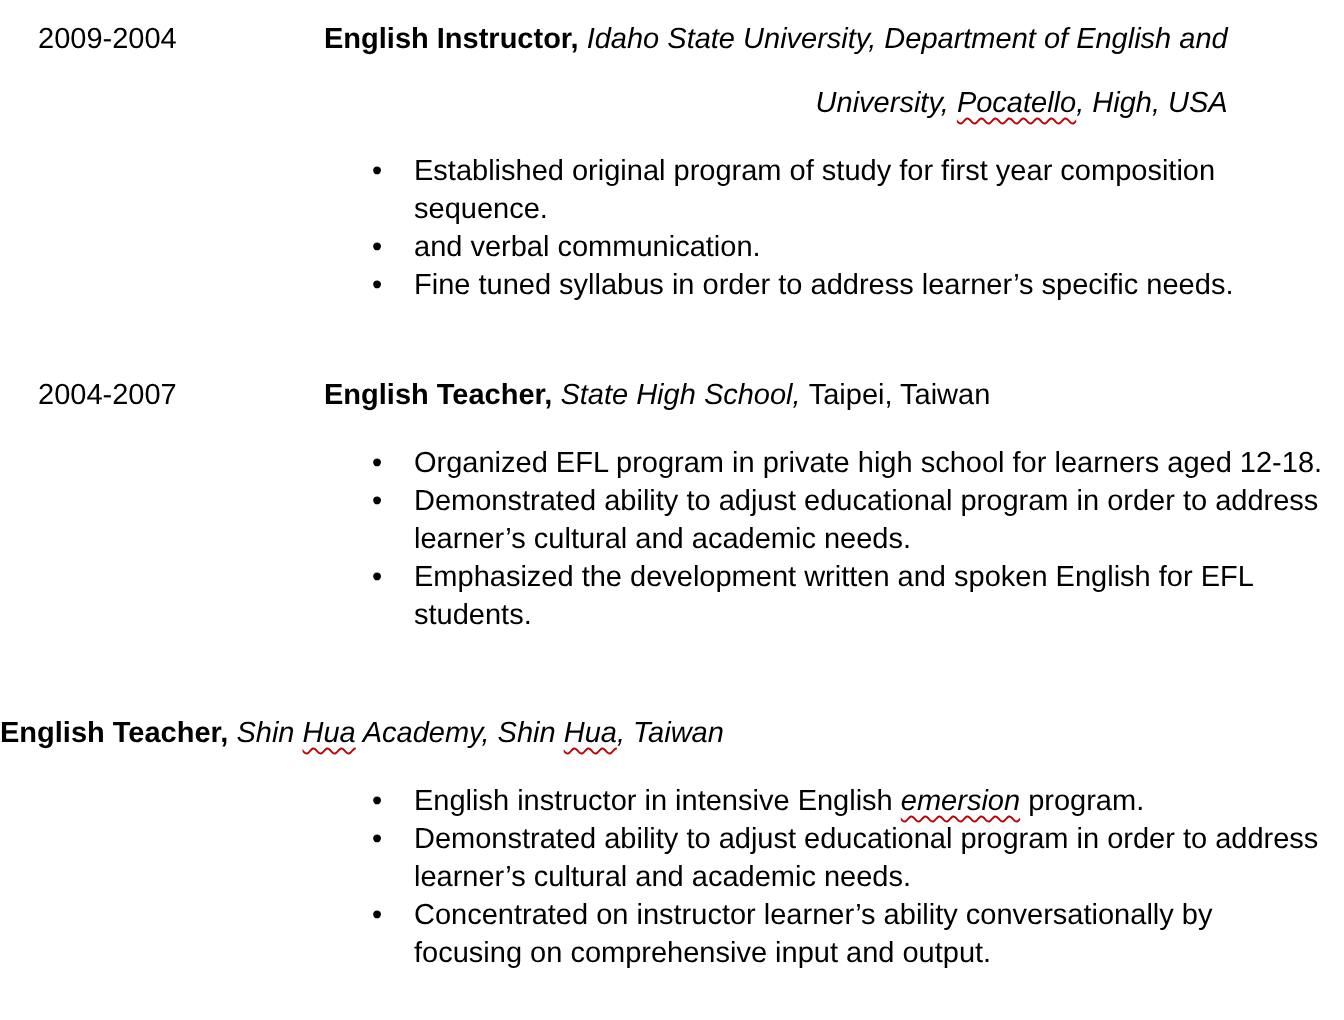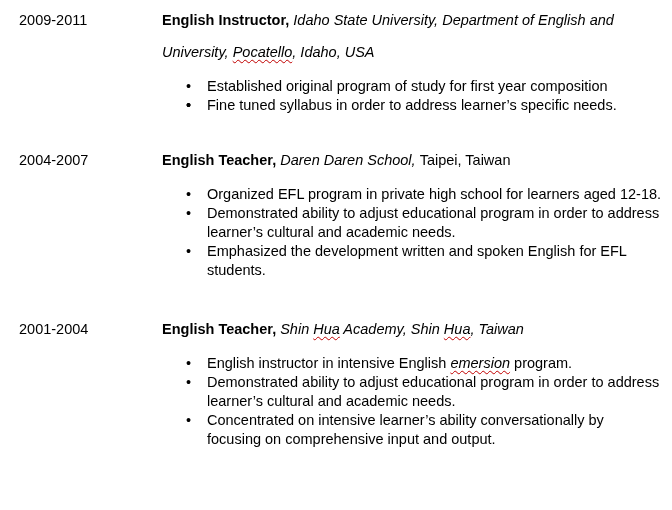--- a/index.html
+++ b/index.html
@@ -14,21 +14,21 @@
     padding-top: 4px;
     overflow: hidden;
   }
   .entry-head { display: flex; align-items: flex-start; }
   .date {
     flex: 0 0 143px;
     margin-left: 19px;
     line-height: 32px;
     white-space: nowrap;
   }
-  .head-text { line-height: 32px; }
+  .head-text { line-height: 32px; text-align: right; }
   .head-line { white-space: nowrap; }
   .bold { font-weight: 700; }
   .italic { font-style: italic; }
   .misspell {
     text-decoration-line: underline;
     text-decoration-style: wavy;
     text-decoration-color: #c00000;
     text-decoration-thickness: 1px;
     text-underline-offset: 2px;
     font-style: italic;
@@ -42,51 +42,53 @@
   .marker { position: absolute; left: -21px; top: 0; }
   .b-line { white-space: nowrap; }
   .entry-2 { margin-top: 29px; }
   .entry-3 { margin-top: 33px; }
 </style>
 </head>
 <body>
 
 <div class="entry entry-1">
   <div class="entry-head">
-    <div class="date">2009-2011</div>
+    <div class="date">2009-2004</div>
     <div class="head-text">
       <div class="head-line">
         <span class="bold">English Instructor, </span><span class="italic">Idaho State University, Department of English and</span>
       </div>
       <div class="head-line">
-        <span class="italic">University, </span><span class="italic misspell">Pocatello</span><span class="italic">, Idaho, USA</span>
+        <span class="italic">University, </span><span class="italic misspell">Pocatello</span><span class="italic">, High, USA</span>
       </div>
     </div>
   </div>
   <ul class="bullets">
     <li class="bullet">
       <span class="marker">•</span>
       <div class="b-line">Established original program of study for first year composition</div>
+      <div class="b-line">sequence.</div>
     </li>
     <li class="bullet">
       <span class="marker">•</span>
+      <div class="b-line">and verbal communication.</div>
     </li>
     <li class="bullet">
       <span class="marker">•</span>
       <div class="b-line">Fine tuned syllabus in order to address learner’s specific needs.</div>
     </li>
   </ul>
 </div>
 
 <div class="entry entry-2">
   <div class="entry-head">
     <div class="date">2004-2007</div>
     <div class="head-text">
       <div class="head-line">
-        <span class="bold">English Teacher, </span><span class="italic">Daren Daren School, </span><span>Taipei, Taiwan</span>
+        <span class="bold">English Teacher, </span><span class="italic">State High School, </span><span>Taipei, Taiwan</span>
       </div>
     </div>
   </div>
   <ul class="bullets">
     <li class="bullet">
       <span class="marker">•</span>
       <div class="b-line">Organized EFL program in private high school for learners aged 12-18.</div>
     </li>
     <li class="bullet">
       <span class="marker">•</span>
@@ -96,36 +98,35 @@
     <li class="bullet">
       <span class="marker">•</span>
       <div class="b-line">Emphasized the development written and spoken English for EFL</div>
       <div class="b-line">students.</div>
     </li>
   </ul>
 </div>
 
 <div class="entry entry-3">
   <div class="entry-head">
-    <div class="date">2001-2004</div>
     <div class="head-text">
       <div class="head-line">
         <span class="bold">English Teacher, </span><span class="italic">Shin </span><span class="italic misspell">Hua</span><span class="italic"> Academy, Shin </span><span class="italic misspell">Hua</span><span class="italic">, Taiwan</span>
       </div>
     </div>
   </div>
   <ul class="bullets">
     <li class="bullet">
       <span class="marker">•</span>
       <div class="b-line"><span>English instructor in intensive English </span><span class="misspell">emersion</span><span> program.</span></div>
     </li>
     <li class="bullet">
       <span class="marker">•</span>
       <div class="b-line">Demonstrated ability to adjust educational program in order to address</div>
       <div class="b-line">learner’s cultural and academic needs.</div>
     </li>
     <li class="bullet">
       <span class="marker">•</span>
-      <div class="b-line">Concentrated on intensive learner’s ability conversationally by</div>
+      <div class="b-line">Concentrated on instructor learner’s ability conversationally by</div>
       <div class="b-line">focusing on comprehensive input and output.</div>
     </li>
   </ul>
 </div>
 
 </body></html>

